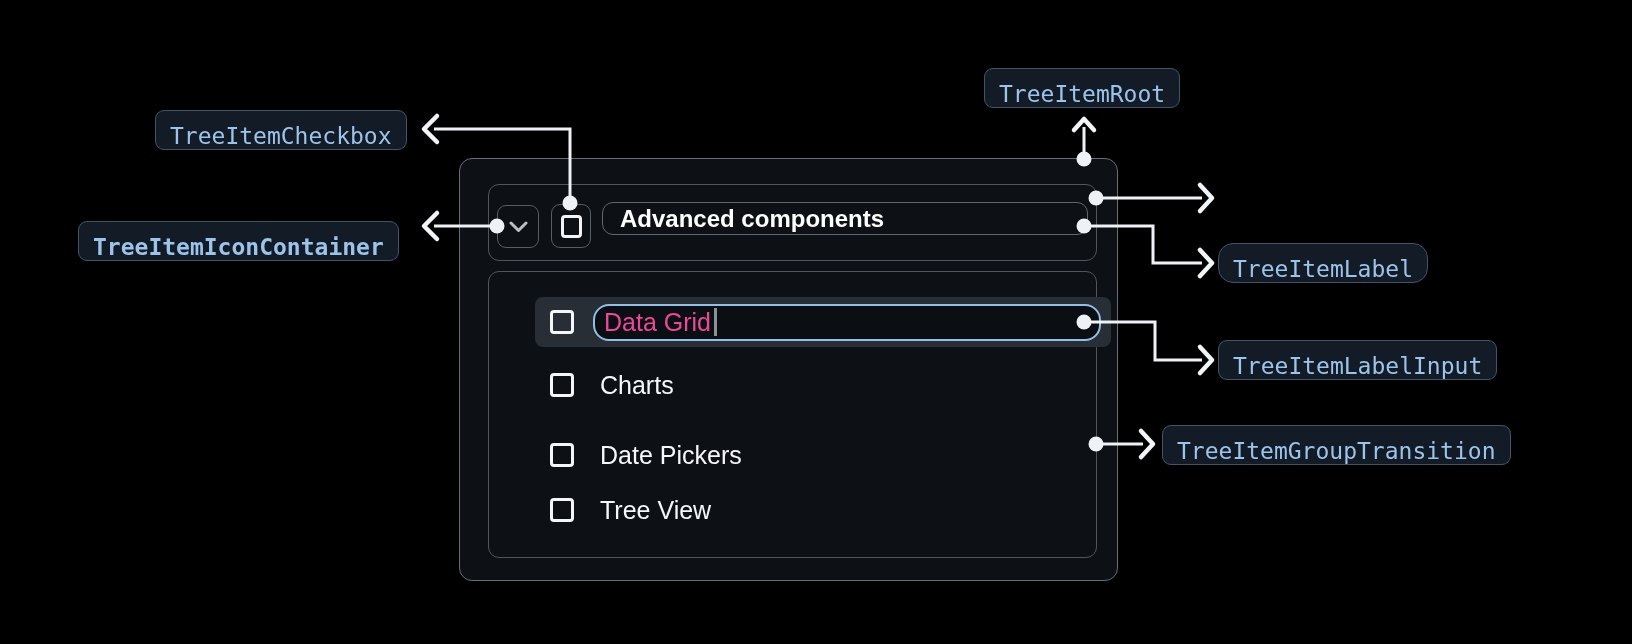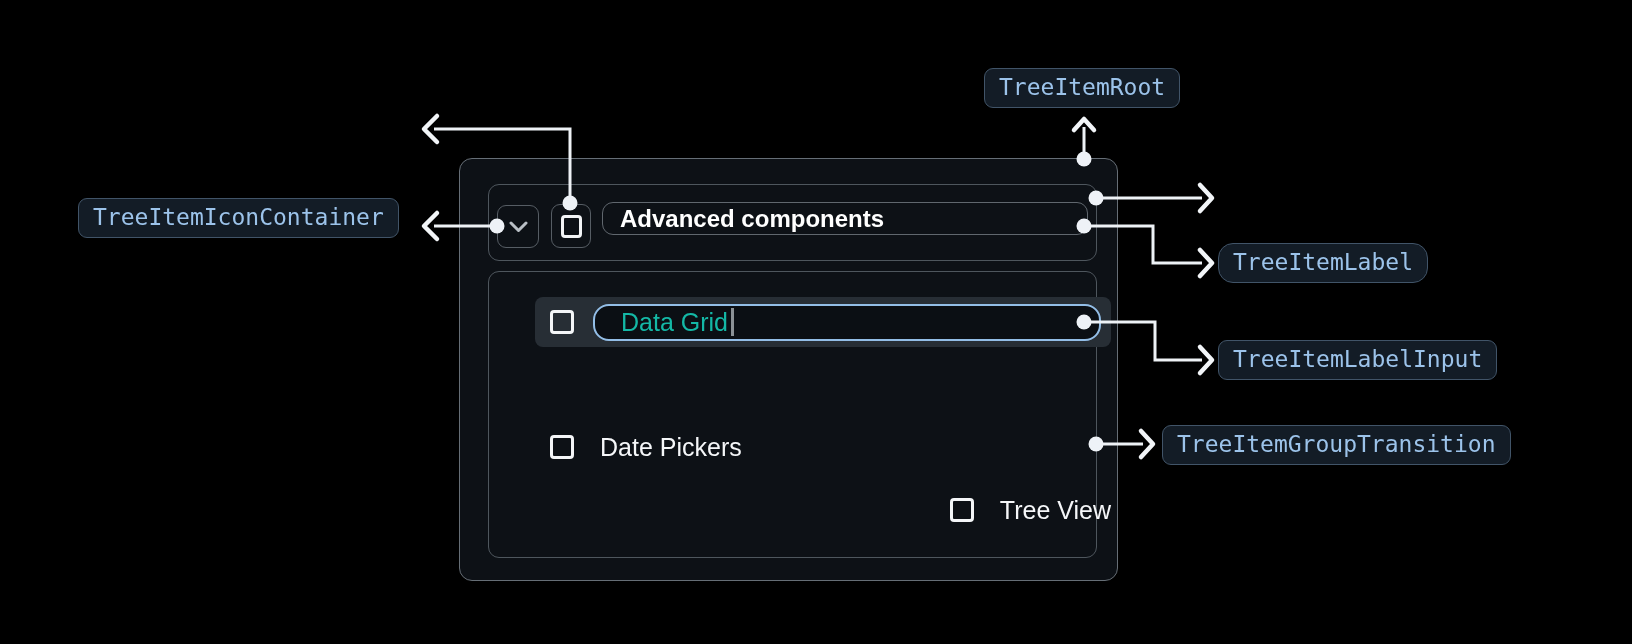--- a/index.html
+++ b/index.html
@@ -11,21 +11,21 @@
     height: 644px;
     background: #000000;
     overflow: hidden;
   }
 
   
   .badge {
     position: absolute;
     height: 40px;
     line-height: 37px;
-    padding: 0 14px;
+    padding: 7px 14px;
     white-space: nowrap;
     font-family: "DejaVu Sans Mono", "Liberation Mono", monospace;
     font-size: 23px;
     color: #9cc3ea;
     background: #131c26;
     border: 1.5px solid #415468;
     border-radius: 9px;
   }
 
   
@@ -119,37 +119,38 @@
     background: #272e35;
     border-radius: 8px;
   }
   .label-input {
     margin-left: 19px;
     width: 508px; height: 37px;
     background: #0b0f14;
     border: 2px solid #93bee7;
     border-radius: 16px;
     display: flex; align-items: center;
-    padding-left: 26px;
-    color: #14b8a6;
+    padding-left: 9px;
+    color: #ec4899;
     font-size: 25px;
   }
   .caret {
     display: inline-block;
     width: 3px; height: 28px;
     margin-left: 3px;
     background: #8b9196;
   }
 </style>
 </head>
 <body>
 
 <div id="canvas">
 
-  <div class="badge" style="left:78px; top:198px;">TreeItemIconContainer</div>
+  <div class="badge" style="left:155px; top:110px;">TreeItemCheckbox</div>
+  <div class="badge" style="left:78px; top:221px;font-weight:bold;">TreeItemIconContainer</div>
   <div class="badge" style="left:984px; top:68px;">TreeItemRoot</div>
   <div class="badge" style="left:1218px; top:243px;border-radius:15px;">TreeItemLabel</div>
   <div class="badge" style="left:1162px; top:425px;">TreeItemGroupTransition</div>
   <div class="badge" style="left:1218px; top:340px;">TreeItemLabelInput</div>
 
   <div class="outer-panel">
 
     <div class="content-box">
       <div class="icon-container">
         <svg width="19" height="12" viewBox="0 0 19 12">
@@ -167,27 +168,31 @@
     <div class="group-box">
 
       <div class="tree-row row-editing">
         <span class="row-cb"></span>
         <div class="label-input" role="textbox">
           <span>Data Grid</span>
           <span class="caret"></span>
         </div>
       </div>
 
-
-      <div class="tree-row" style="top:150px;">
+      <div class="tree-row" style="top:88px;">
+        <span class="row-cb"></span>
+        <span class="row-label">Charts</span>
+      </div>
+
+      <div class="tree-row" style="top:158px;">
         <span class="row-cb"></span>
         <span class="row-label">Date Pickers</span>
       </div>
 
-      <div class="tree-row" style="top:213px;justify-content:flex-end;">
+      <div class="tree-row" style="top:213px;">
         <span class="row-cb"></span>
         <span class="row-label">Tree View</span>
       </div>
 
     </div>
   </div>
 
   <svg id="connectors" viewBox="0 0 1632 644">
 
     <g>

